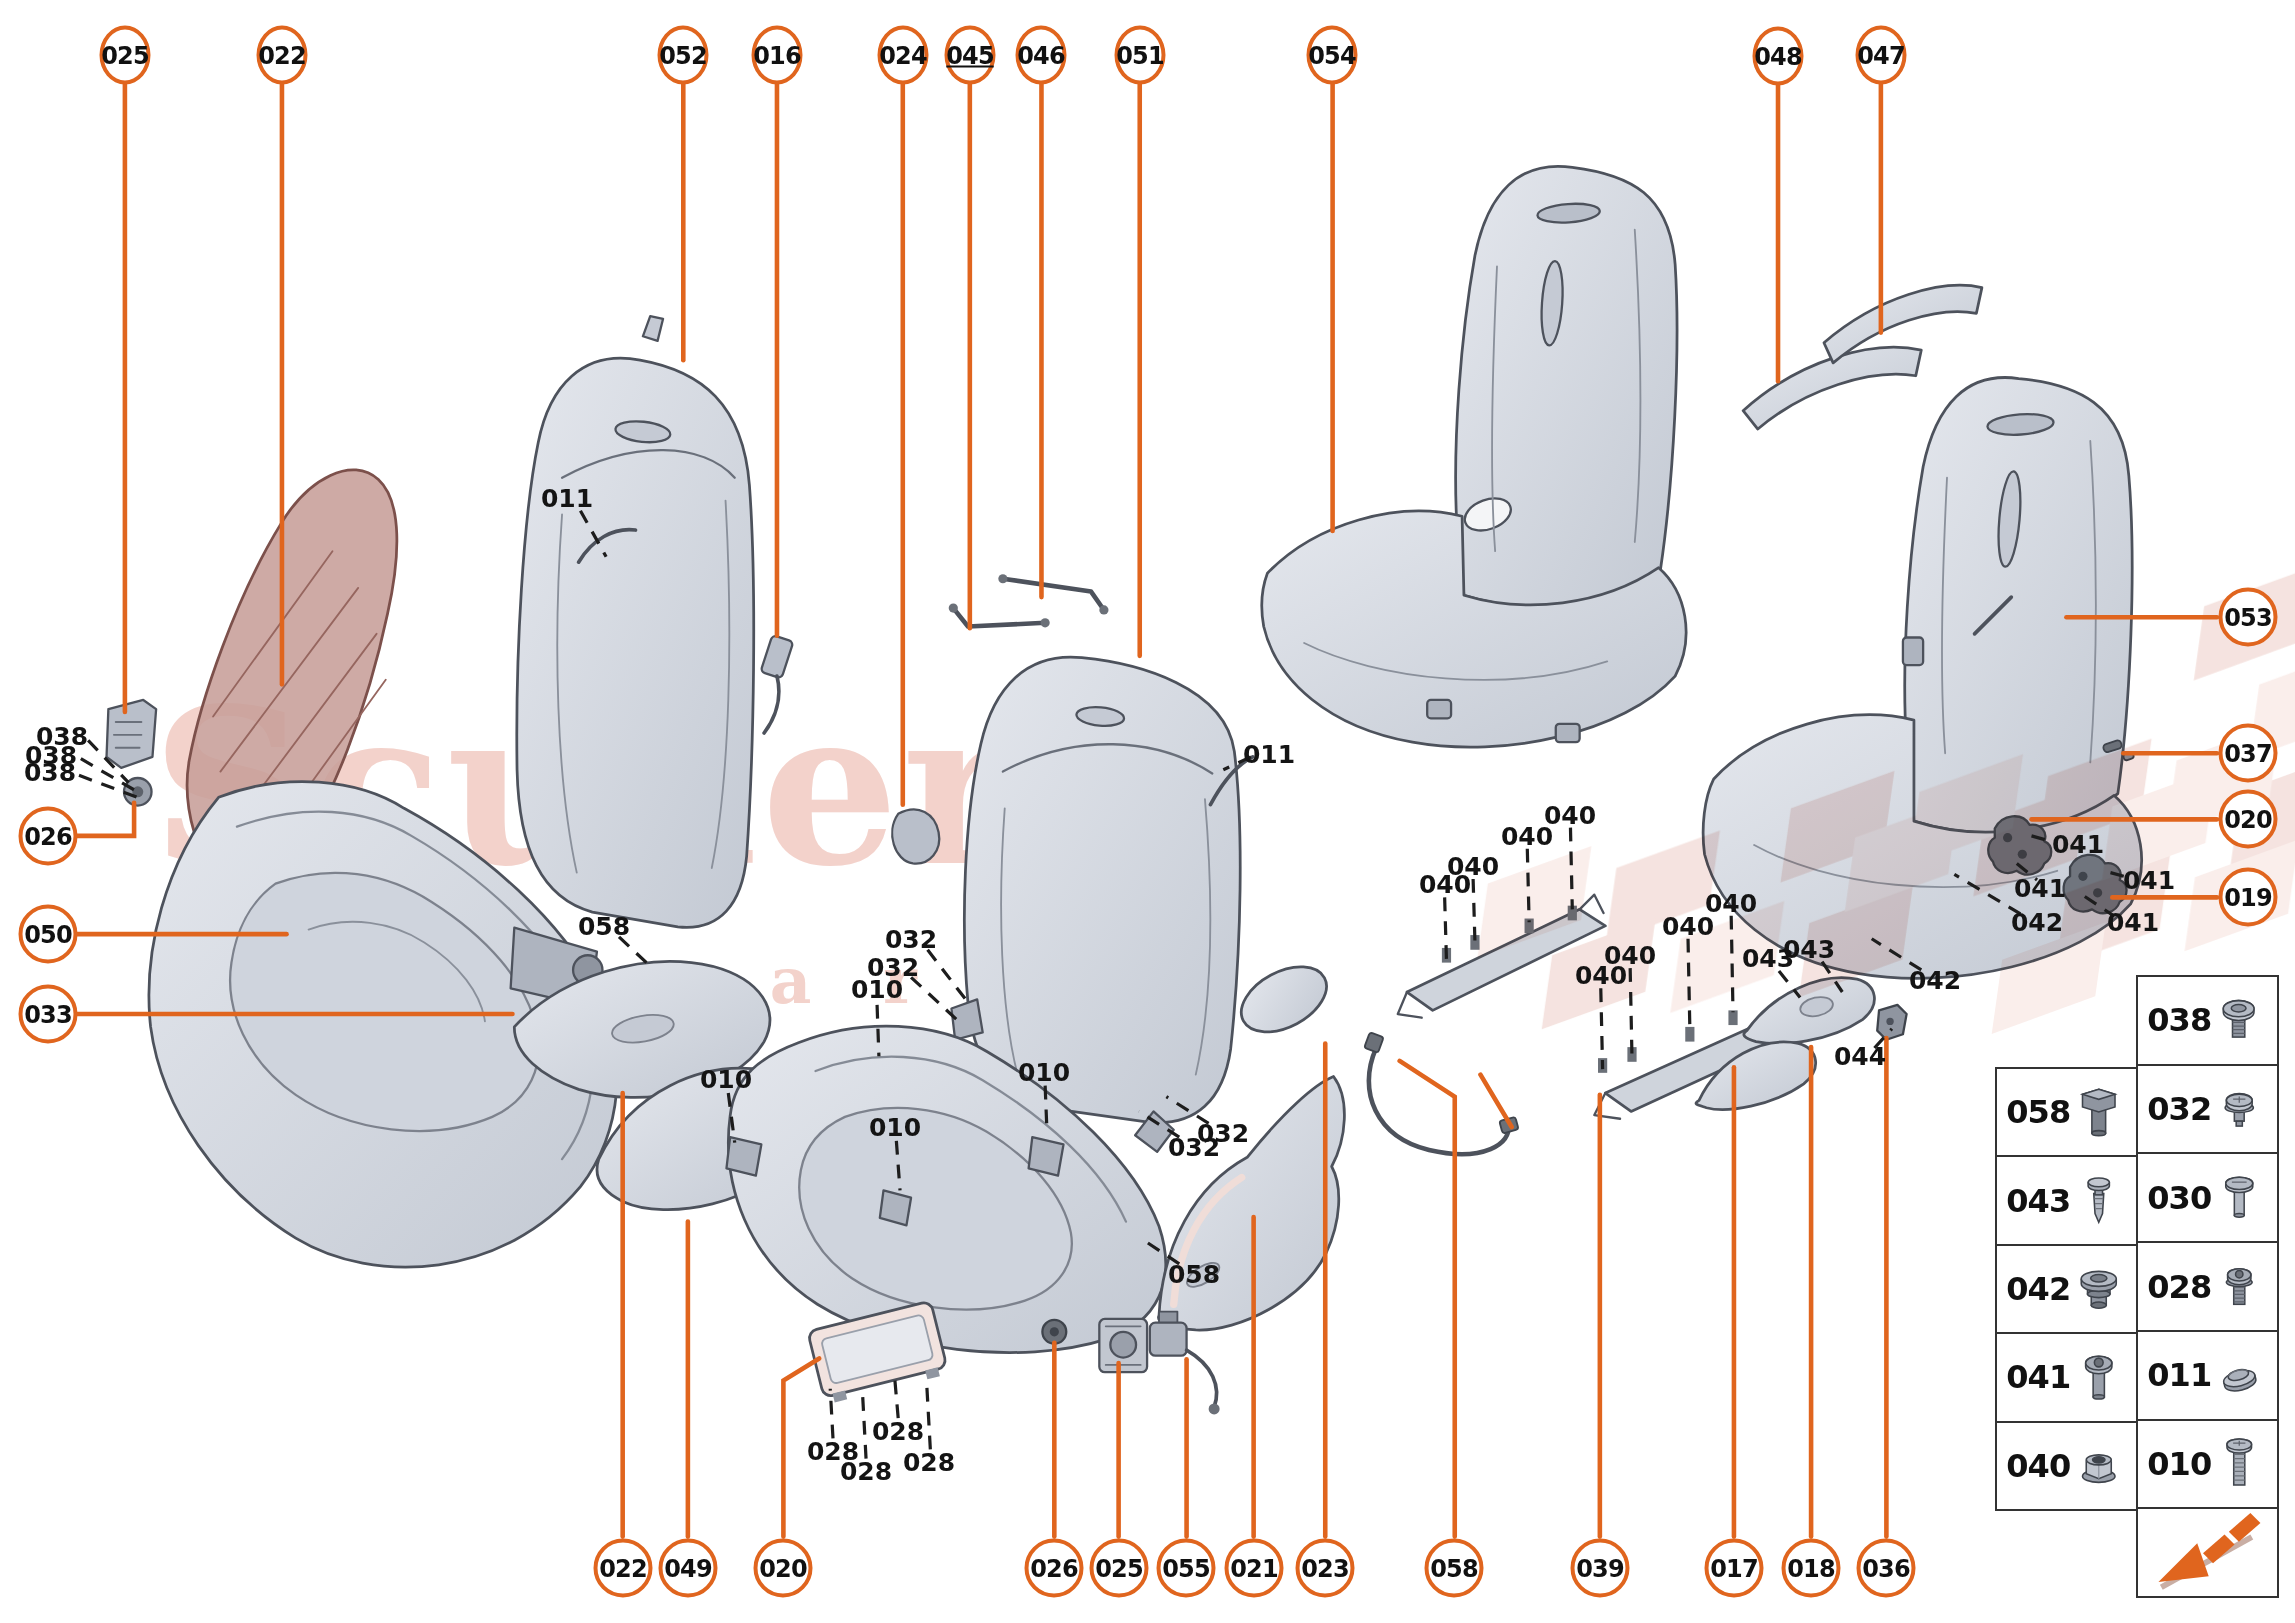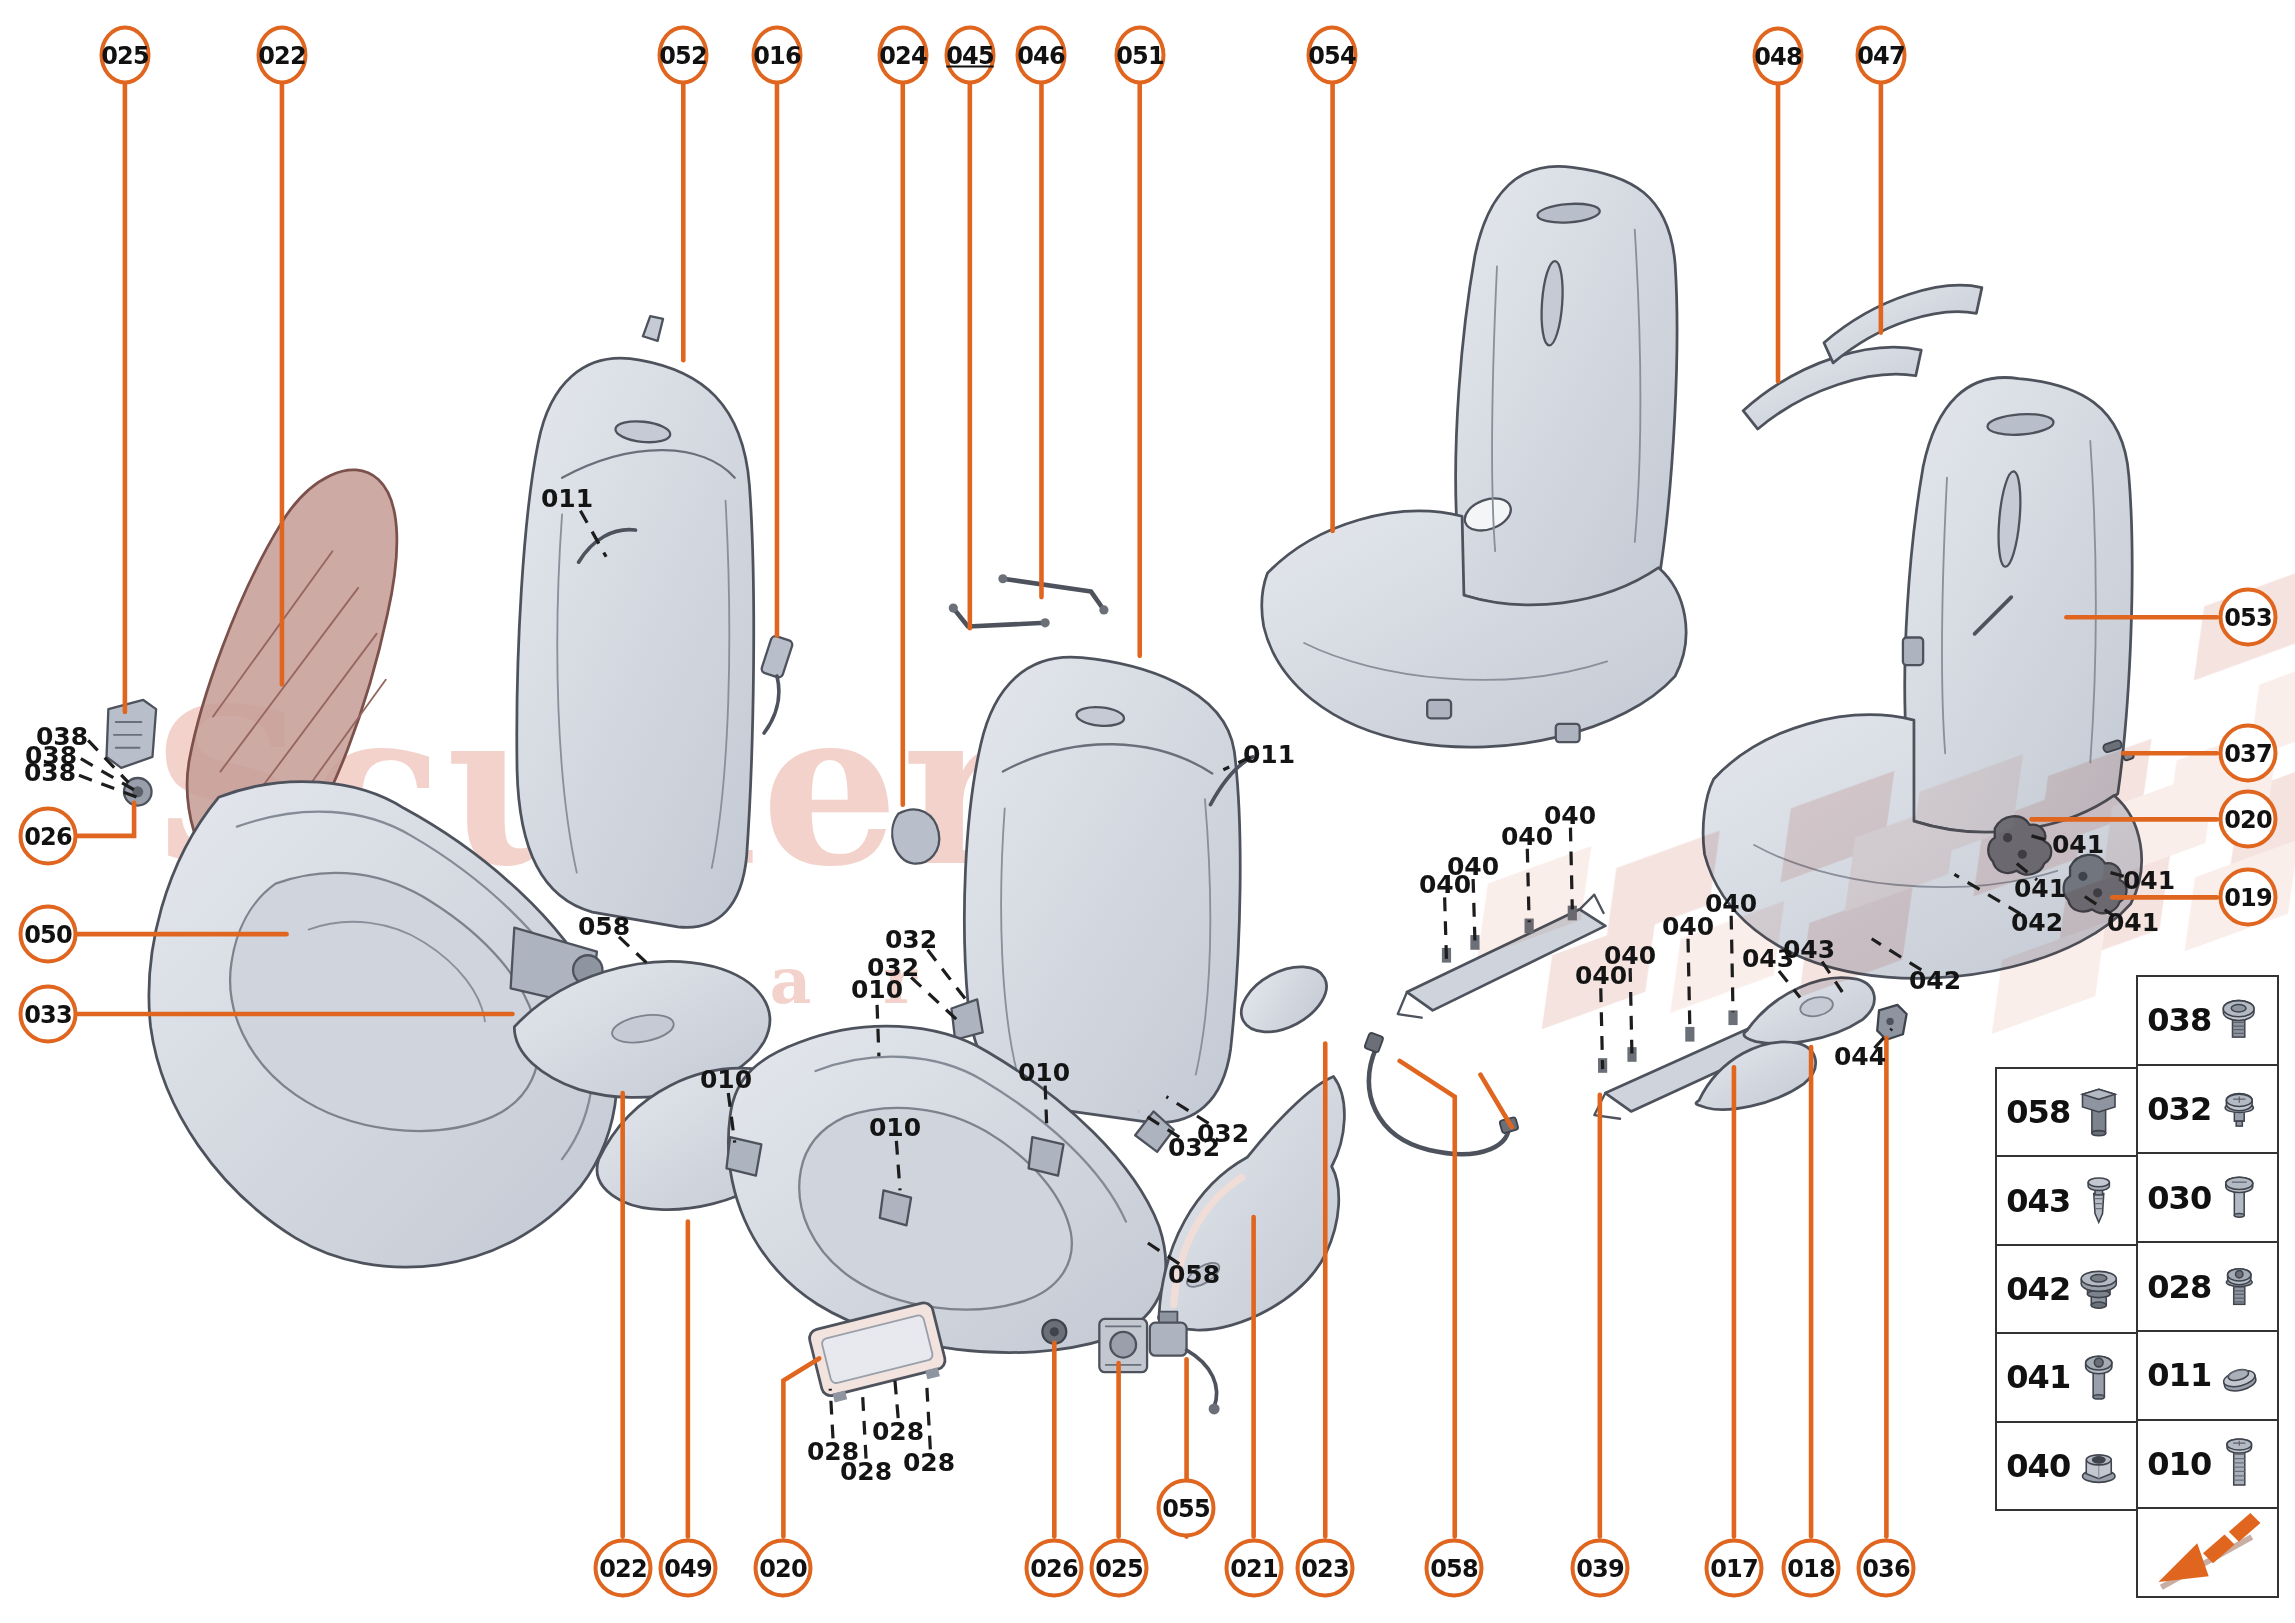--- a/index.html
+++ b/index.html
@@ -423,21 +423,21 @@
       <div class="callout left" style="left: 48px; top: 1014px;">033</div>
       <div class="callout right" style="left: 2248px; top: 617px;">053</div>
       <div class="callout right" style="left: 2248px; top: 753px;">037</div>
       <div class="callout right" style="left: 2248px; top: 819px;">020</div>
       <div class="callout right" style="left: 2248px; top: 897px;">019</div>
       <div class="callout bottom" style="left: 623px; top: 1568px;">022</div>
       <div class="callout bottom" style="left: 688px; top: 1568px;">049</div>
       <div class="callout bottom" style="left: 783px; top: 1568px;">020</div>
       <div class="callout bottom" style="left: 1054px; top: 1568px;">026</div>
       <div class="callout bottom" style="left: 1119px; top: 1568px;">025</div>
-      <div class="callout bottom" style="left: 1186px; top: 1508px;">055</div>
+      <div class="callout bottom" style="left: 1186px; top: 1568px;">055</div>
       <div class="callout bottom" style="left: 1254px; top: 1568px;">021</div>
       <div class="callout bottom" style="left: 1325px; top: 1568px;">023</div>
       <div class="callout bottom" style="left: 1454px; top: 1568px;">058</div>
       <div class="callout bottom" style="left: 1600px; top: 1568px;">039</div>
       <div class="callout bottom" style="left: 1734px; top: 1568px;">017</div>
       <div class="callout bottom" style="left: 1811px; top: 1568px;">018</div>
       <div class="callout bottom" style="left: 1886px; top: 1568px;">036</div>
     </div>
 <div id="labels-layer">
       <span class="plabel" style="left: 567px; top: 498px;">011</span>

